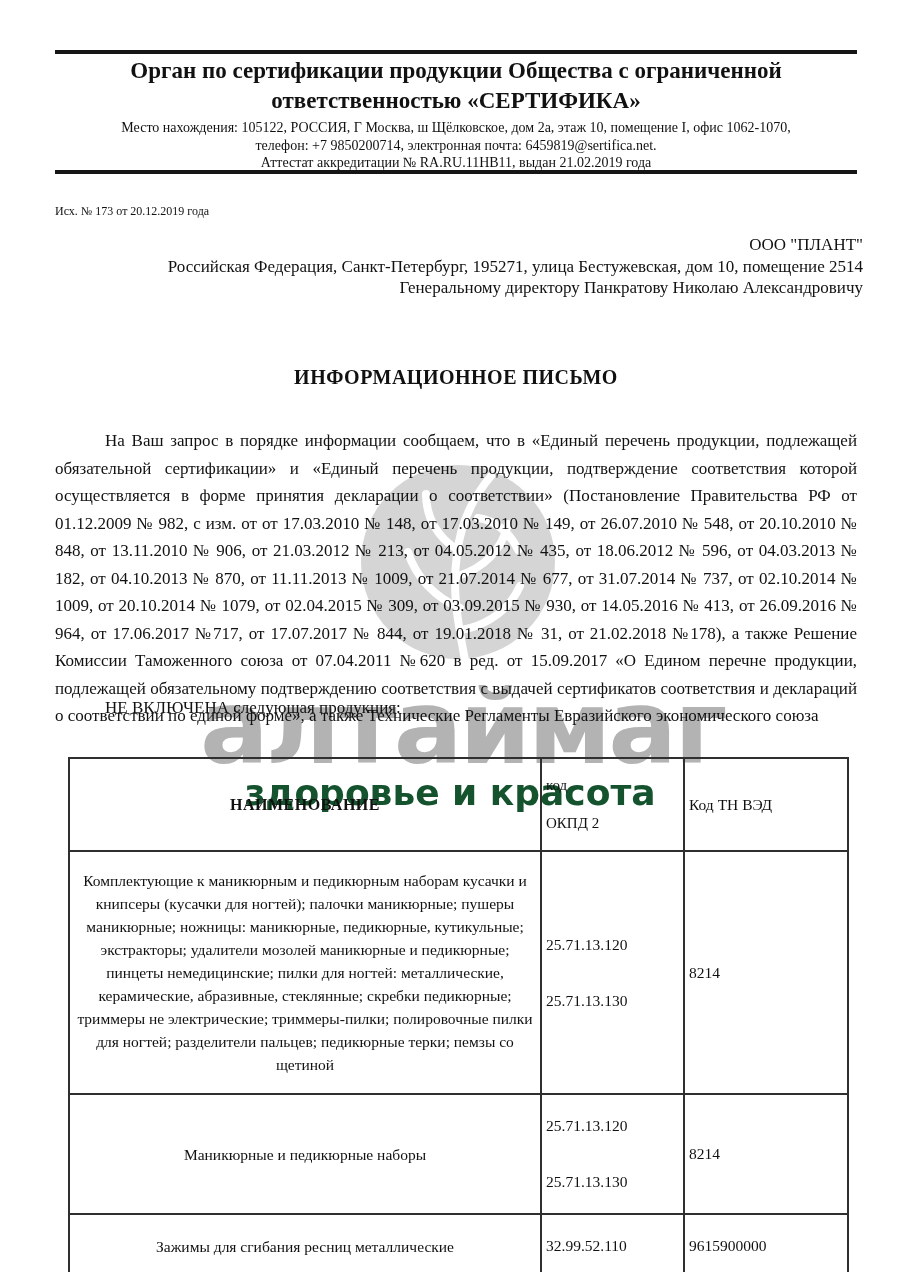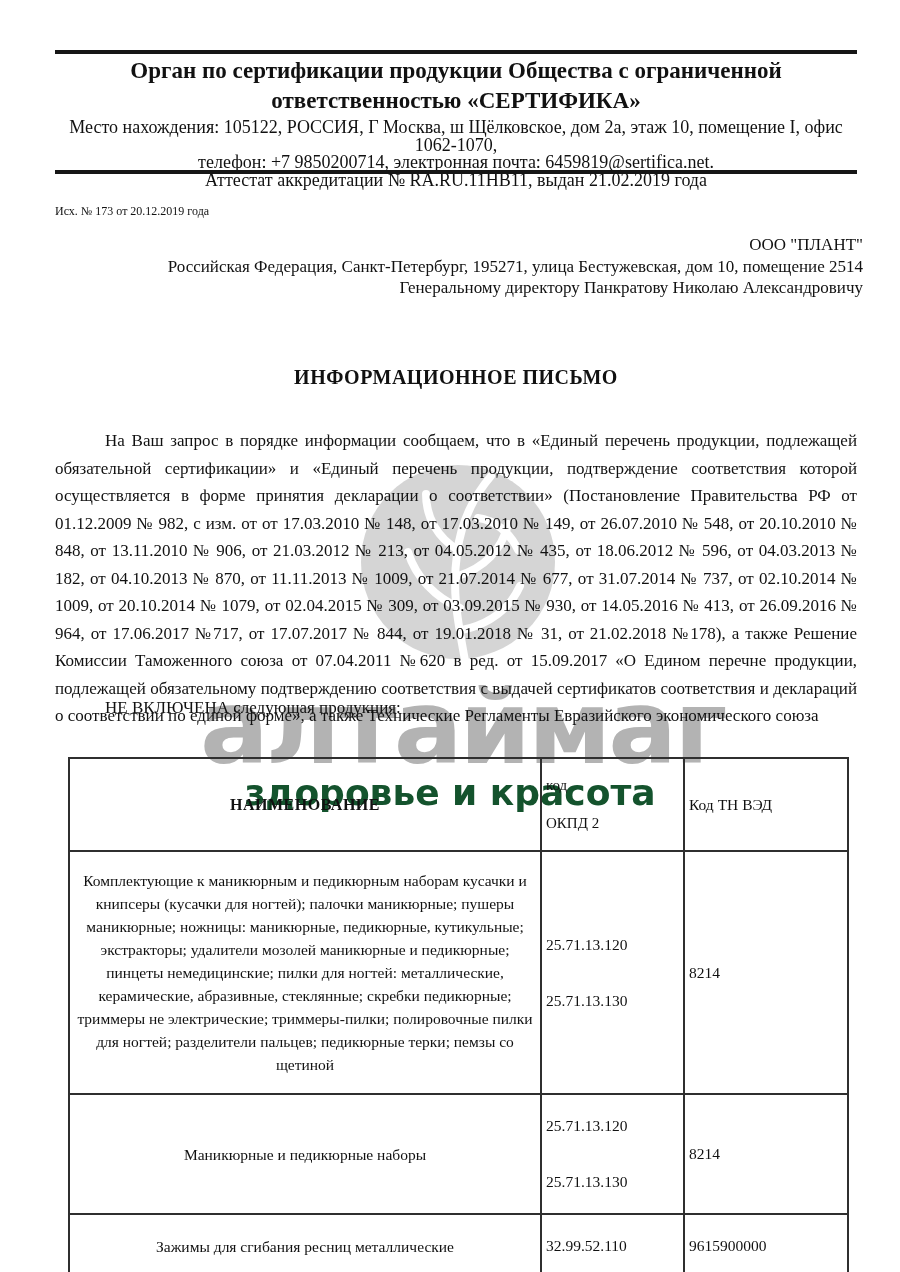--- a/index.html
+++ b/index.html
@@ -14,21 +14,21 @@
   
   .rule{position:absolute;left:55px;width:802px;height:4px;background:#161616;}
   .rule-top{top:50px;}
   .rule-bottom{top:170px;}
   .org-title{
     position:absolute;left:55px;top:56px;width:802px;
     text-align:center;font-weight:bold;font-size:23px;line-height:30px;
   }
   .letterhead-sub{
     position:absolute;left:55px;top:119px;width:802px;
-    text-align:center;font-size:18px;line-height:17.5px;
+    text-align:center;font-size:14px;line-height:17.5px;
   }
   
   .outgoing{position:absolute;left:55px;top:204px;font-size:12px;}
   .recipient{
     position:absolute;left:55px;top:234px;width:808px;
     text-align:right;font-size:17px;line-height:21.5px;
   }
   
   .doc-title{
     position:absolute;left:55px;top:366px;width:802px;

